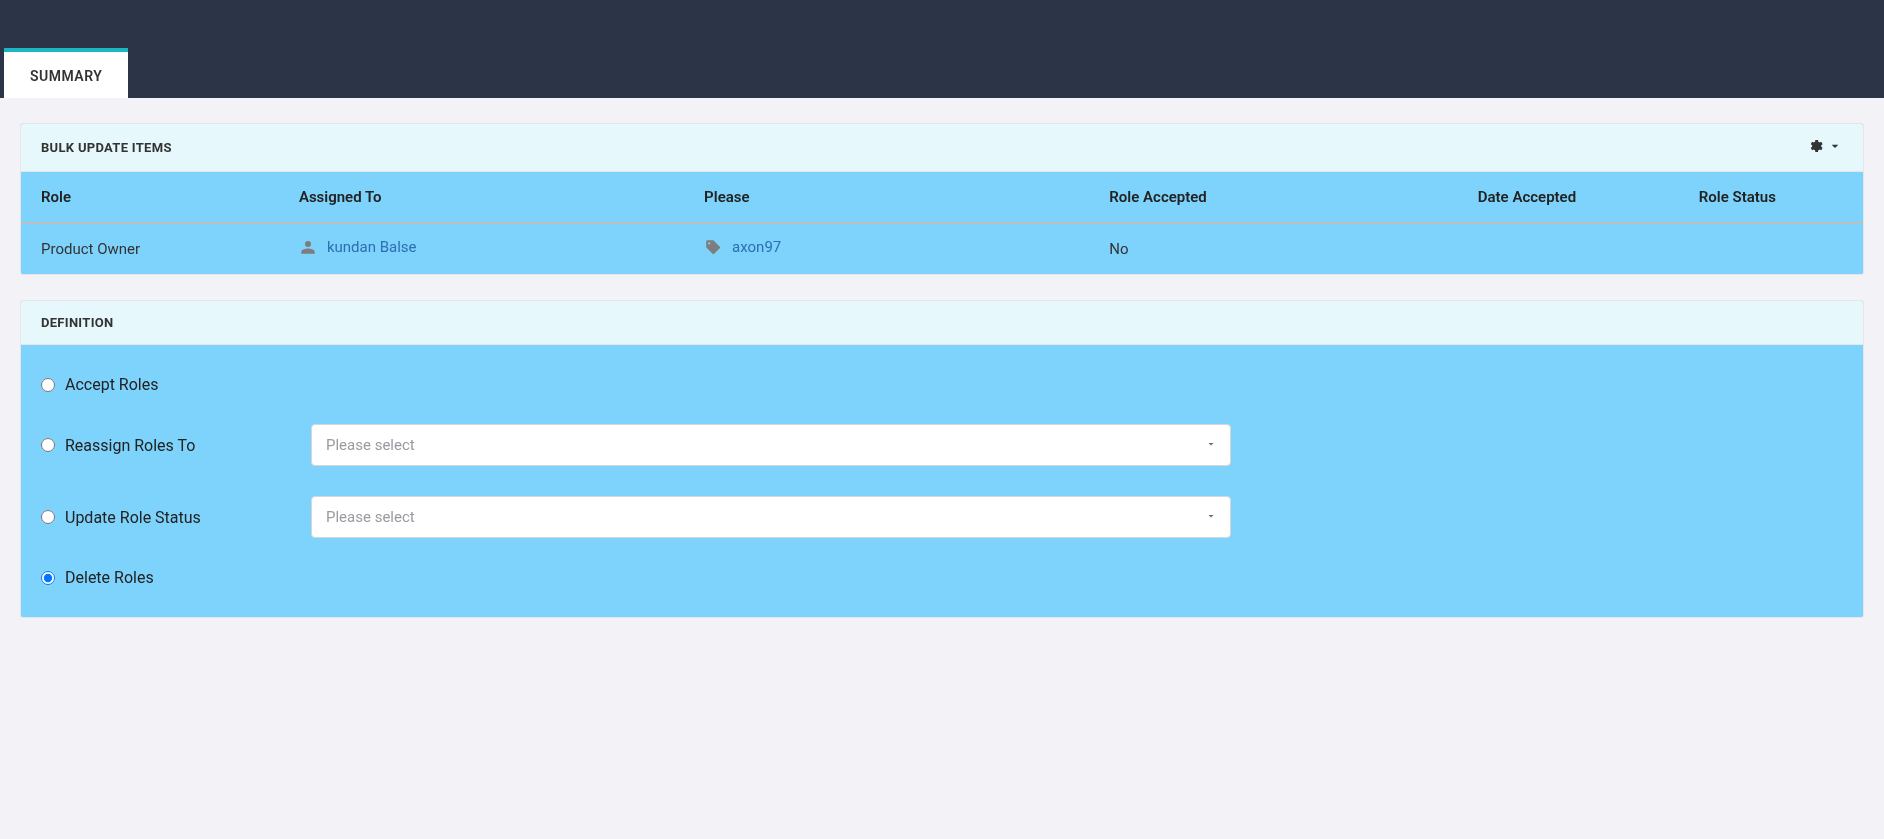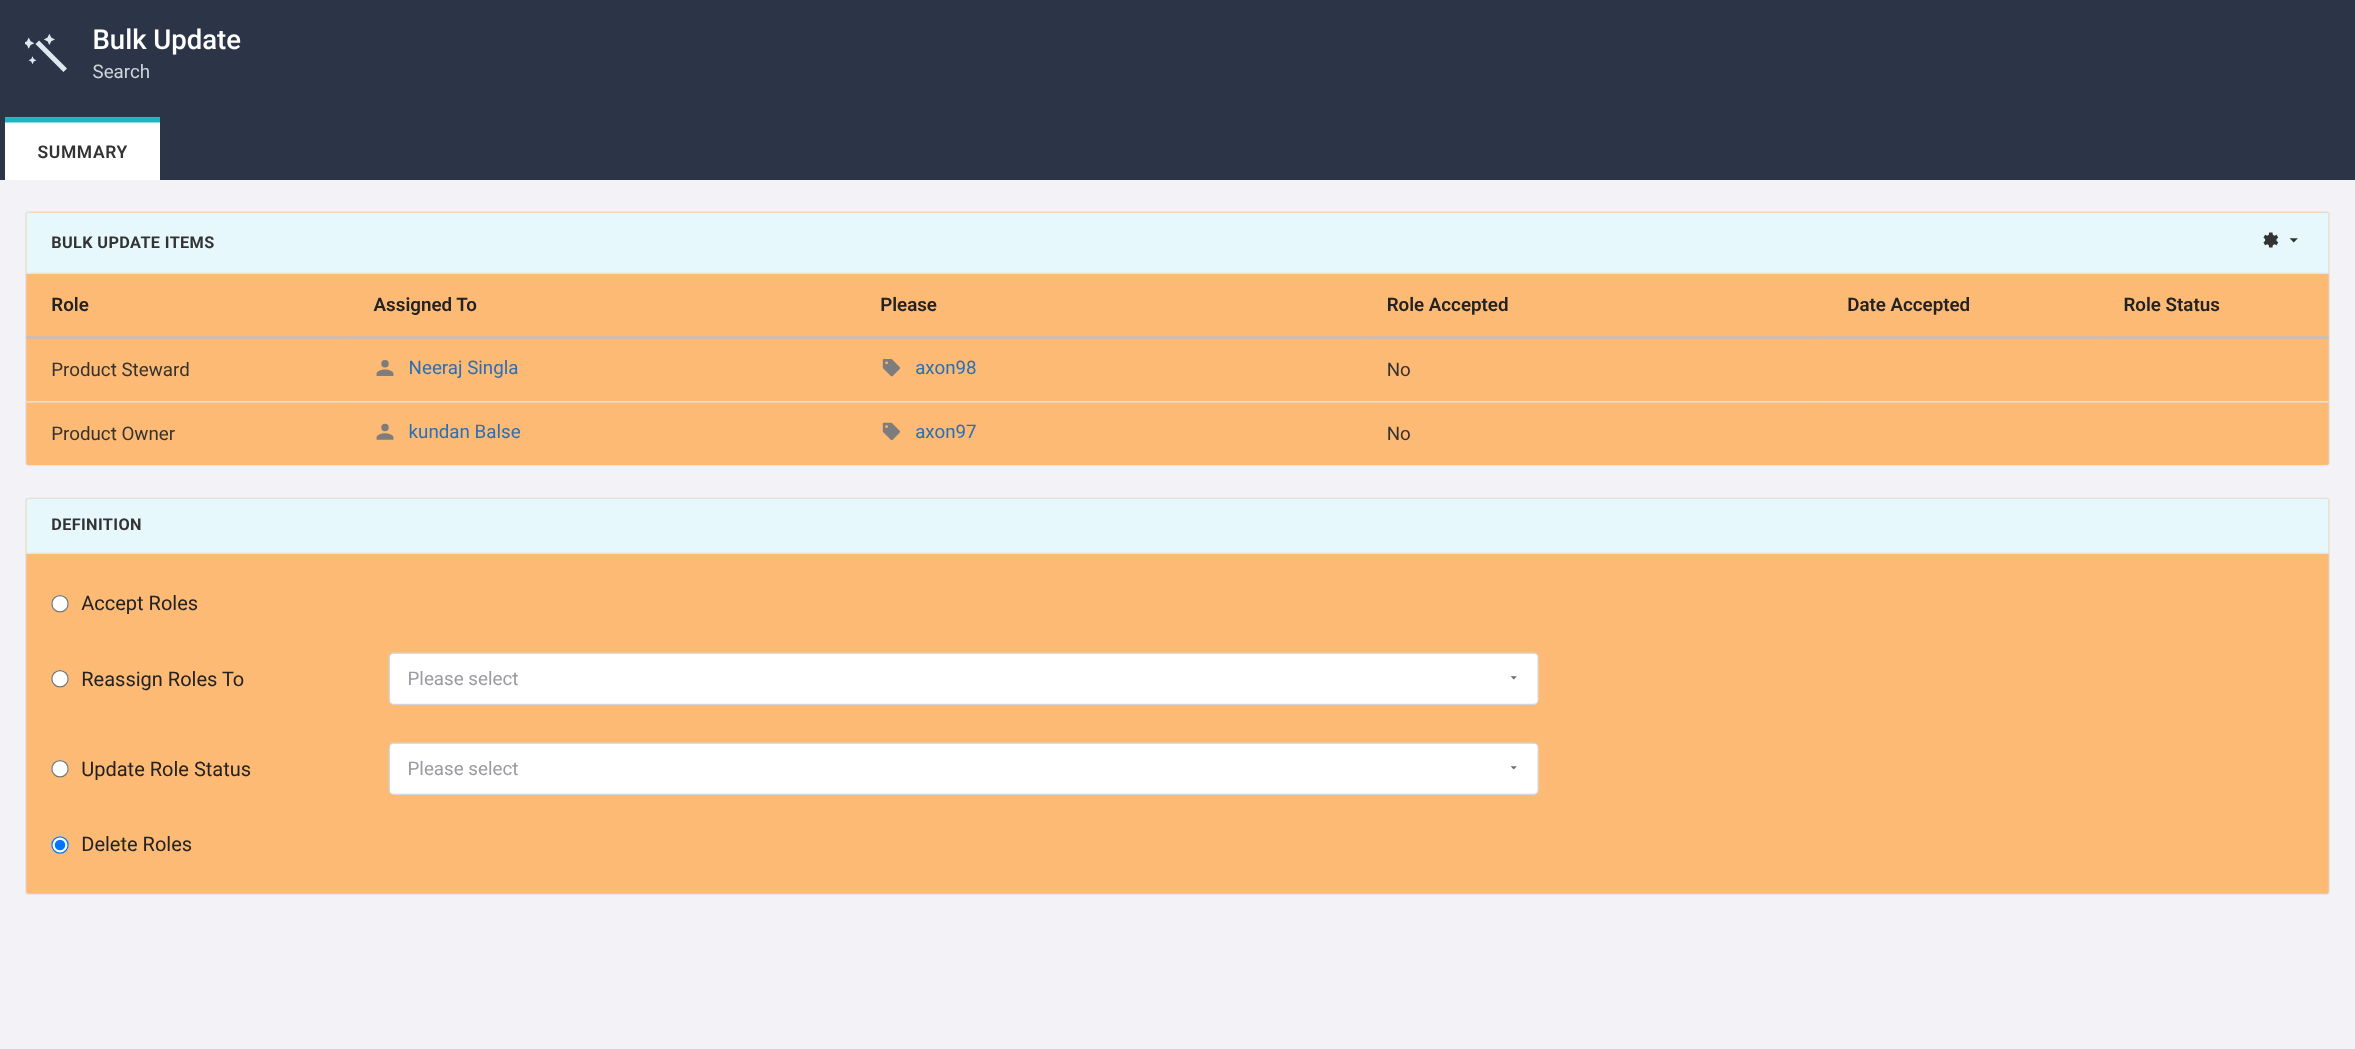--- a/index.html
+++ b/index.html
@@ -77,21 +77,21 @@
     letter-spacing: 0.5px;
     border-top: 4px solid #1bb6c2;
     border-radius: 0;
     cursor: pointer;
   }
 
   .content {
     padding: 25px 20px 30px 20px;
   }
   .panel {
-    background: #fdba74;
+    background: #7dd3fc;
     border: 1px solid #e5e5ea;
     border-radius: 3px;
     margin-bottom: 25px;
     overflow: hidden;
   }
   .panel-header {
     background: #e6f8fb;
     padding: 14px 20px;
     font-size: 13px;
     font-weight: 700;
@@ -188,31 +188,20 @@
     transform: translateY(-50%);
     pointer-events: none;
   }
   .select-box .chevron svg { width: 12px; height: 12px; fill: #6a6a70; }
 </style>
 </head>
 <body>
 
 <div class="dark-header">
   <div class="dark-header-top">
-    <div class="title-group">
-      <span class="wand-icon">
-        <svg viewBox="0 0 24 24">
-            <path d="M7.5 5.6 L5.6 7.5 L20.5 22.4 L22.4 20.5 Z M3 6 l2 1 l-2 1 l-1 2 l-1-2 l-2-1 l2-1 l1-2 z M13 2 l1 2 l2 1 l-2 1 l-1 2 l-1-2 l-2-1 l2-1 z M4 14 l0.7 1.4 l1.4 0.7 l-1.4 0.7 L4 18.2 l-0.7-1.4 l-1.4-0.7 l1.4-0.7 z"></path>
-          </svg>
-      </span>
-      <div class="title-text">
-        <h1>Bulk Update</h1>
-        <div class="subtitle">Search</div>
-      </div>
-    </div>
   </div>
   <div class="tabs-row">
     <div class="tab">SUMMARY</div>
   </div>
 </div>
 
 <div class="content">
 
   <div class="panel">
     <div class="panel-header">
@@ -236,46 +225,20 @@
           <th style="width:14%">Role</th>
           <th style="width:22%">Assigned To</th>
           <th style="width:22%">Please</th>
           <th style="width:20%">Role Accepted</th>
           <th style="width:12%">Date Accepted</th>
           <th style="width:10%">Role Status</th>
         </tr>
       </thead>
       <tbody>
         <tr>
-          <td>Product Steward</td>
-          <td>
-            <span class="cell-icon-wrap">
-              <span class="person-icon">
-                <svg viewBox="0 0 24 24">
-                    <path d="M12 12a4 4 0 1 0-4-4 4 4 0 0 0 4 4zm0 2c-3 0-9 1.5-9 4.5V21h18v-2.5c0-3-6-4.5-9-4.5z"></path>
-                  </svg>
-              </span>
-              <span class="cell-link">Neeraj Singla</span>
-            </span>
-          </td>
-          <td>
-            <span class="cell-icon-wrap">
-              <span class="tag-icon">
-                <svg viewBox="0 0 24 24">
-                    <path d="M21 11.5 L12.5 3 H4 a1 1 0 0 0-1 1 v8.5 L11.5 21 a1.5 1.5 0 0 0 2.1 0 L21 13.6 a1.5 1.5 0 0 0 0-2.1zM7 8.5A1.5 1.5 0 1 1 8.5 7 1.5 1.5 0 0 1 7 8.5z"></path>
-                  </svg>
-              </span>
-              <span class="cell-link">axon98</span>
-            </span>
-          </td>
-          <td>No</td>
-          <td></td>
-          <td></td>
-        </tr>
-        <tr>
           <td>Product Owner</td>
           <td>
             <span class="cell-icon-wrap">
               <span class="person-icon">
                 <svg viewBox="0 0 24 24">
                     <path d="M12 12a4 4 0 1 0-4-4 4 4 0 0 0 4 4zm0 2c-3 0-9 1.5-9 4.5V21h18v-2.5c0-3-6-4.5-9-4.5z"></path>
                   </svg>
               </span>
               <span class="cell-link">kundan Balse</span>
             </span>

